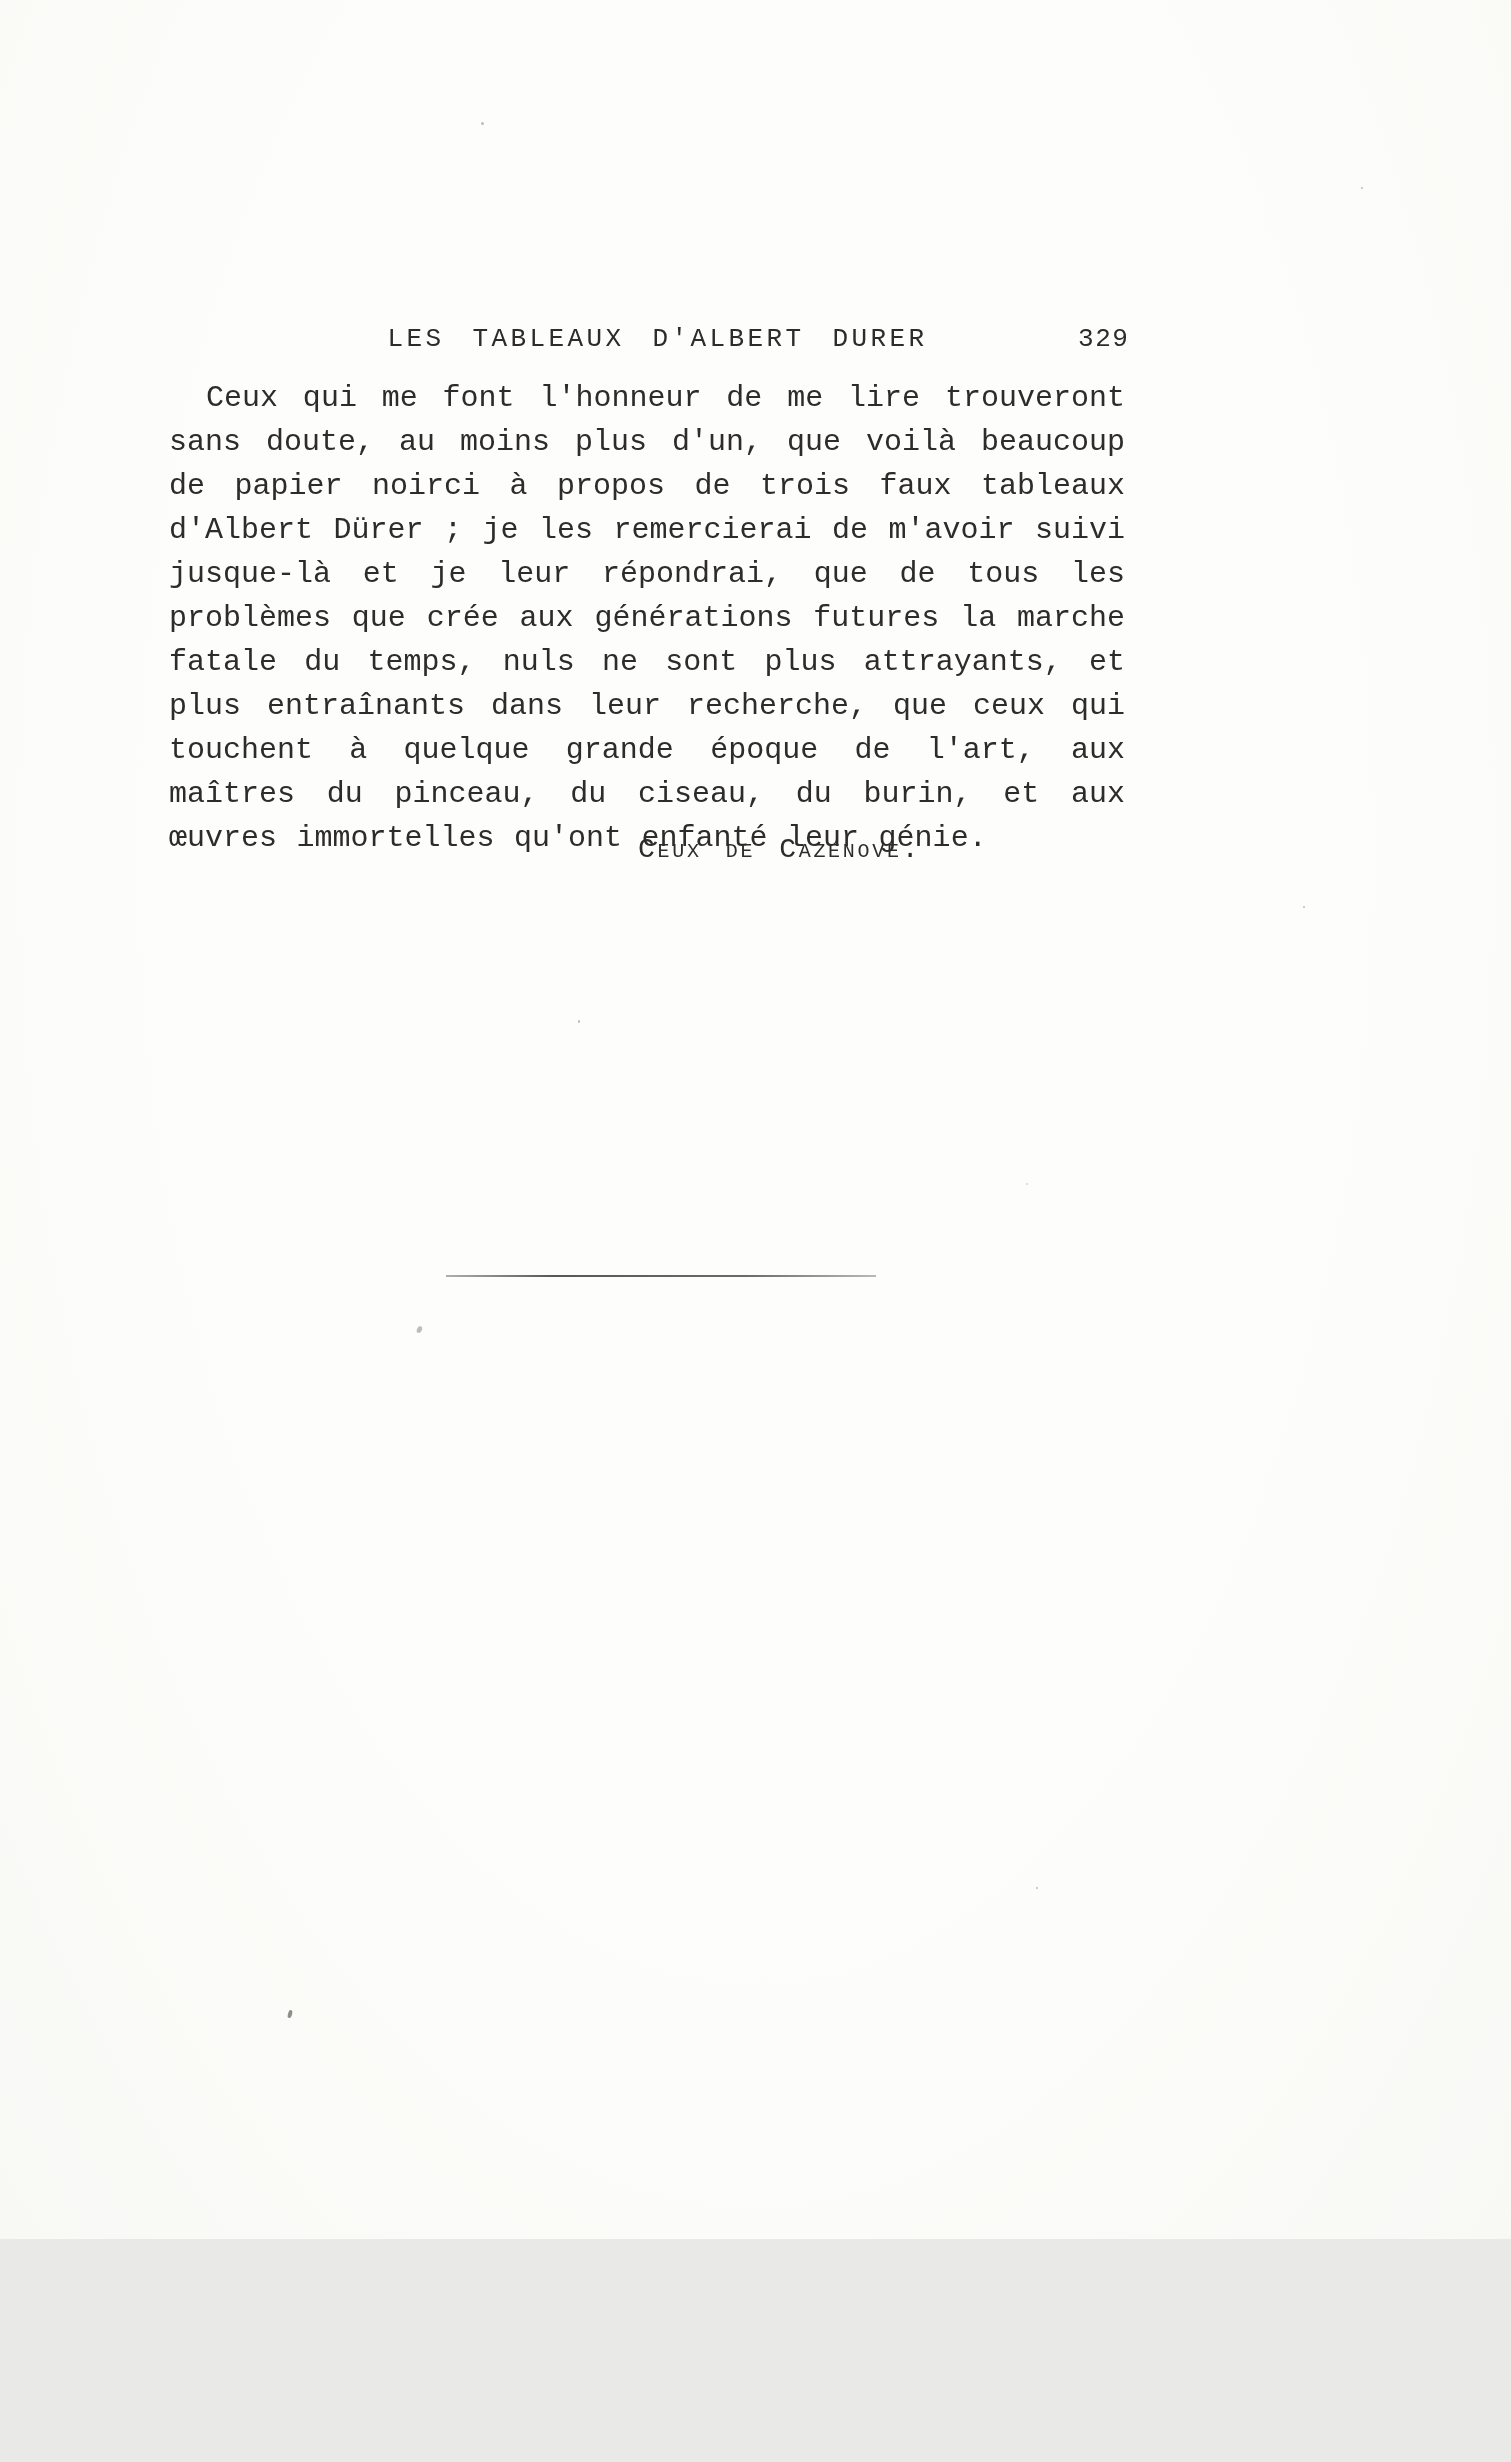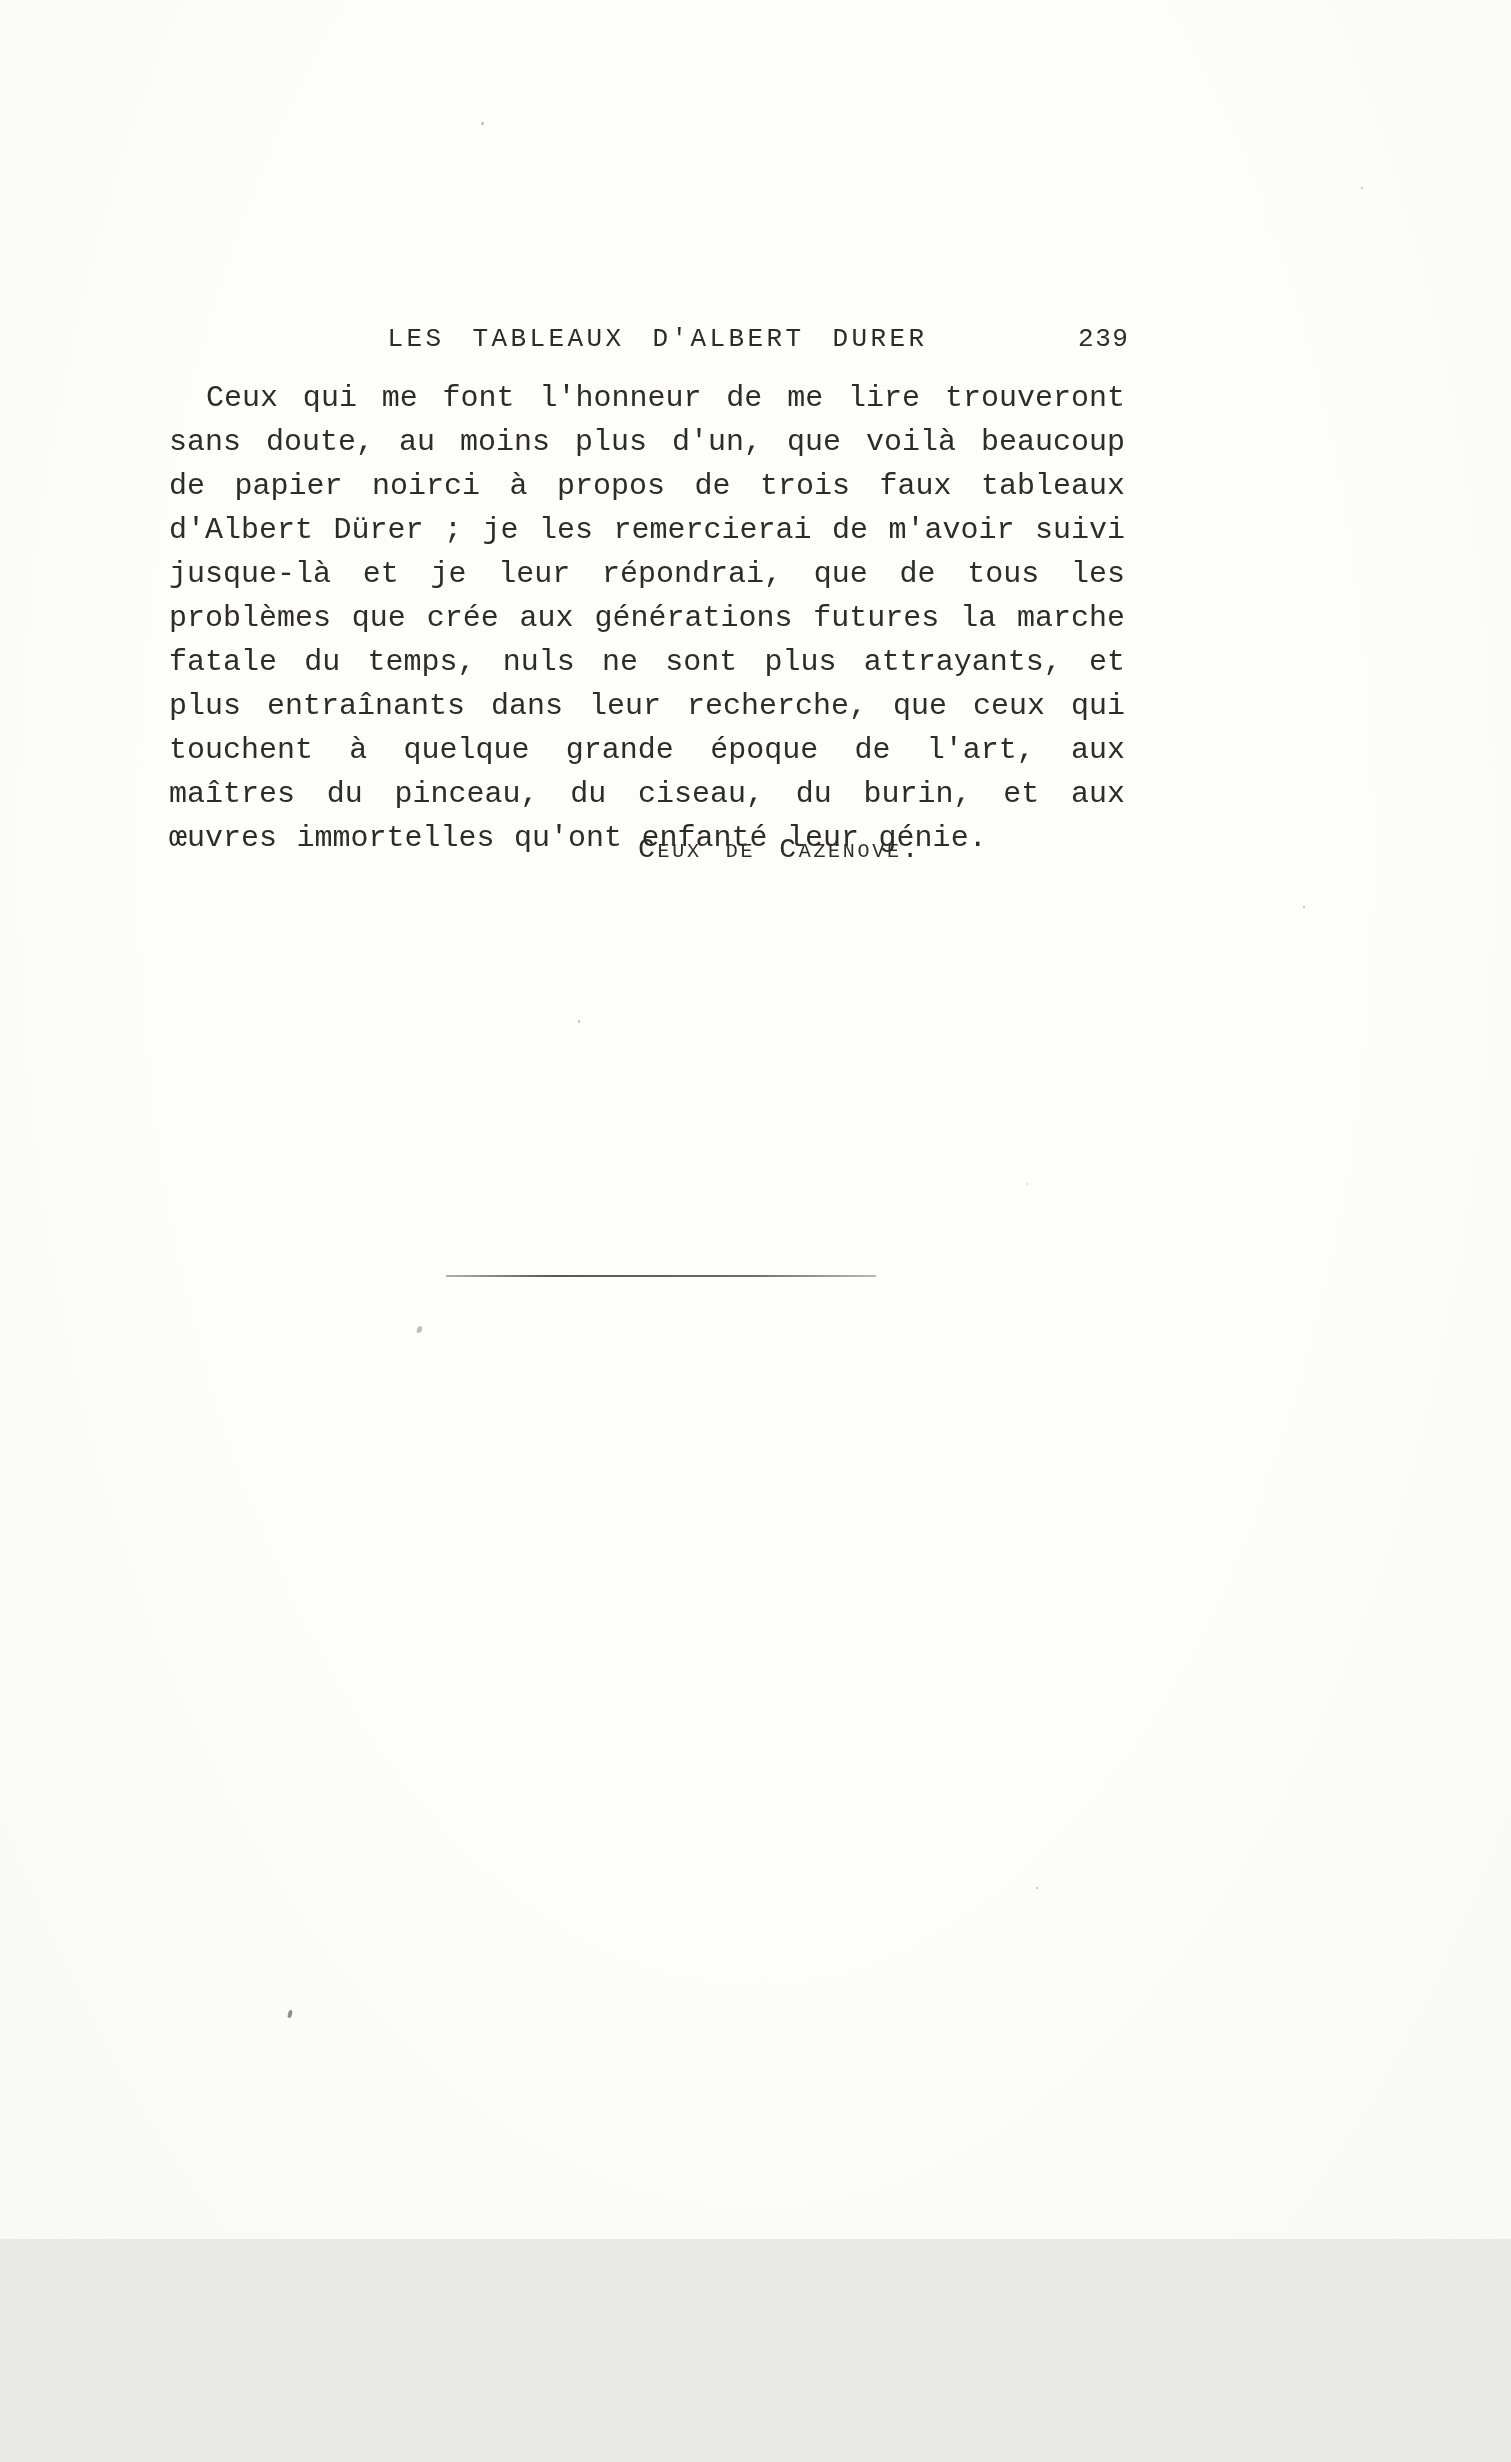--- a/index.html
+++ b/index.html
@@ -98,21 +98,21 @@
   .speck.s7 { top: 1887px; left: 1036px; width: 2.3px; height: 2.3px; }
   .speck.s8 { top: 1183px; left: 1026px; width: 2.3px; height: 2.3px; background: rgba(70,68,64,0.22); }
 </style>
 </head>
 <body>
 
 <div class="page">
 
   <div class="header">
     <span class="title">LES TABLEAUX D'ALBERT DURER</span>
-    <span class="page-number">239</span>
+    <span class="page-number">329</span>
   </div>
 
   <p class="body-text">Ceux qui me font l'honneur de me lire trouveront sans doute, au moins plus d'un, que voilà beaucoup de papier noirci à propos de trois faux tableaux d'Albert Dürer ; je les remercierai de m'avoir suivi jusque-là et je leur répondrai, que de tous les problèmes que crée aux générations futures la marche fatale du temps, nuls ne sont plus attrayants, et plus entraînants dans leur recherche, que ceux qui touchent à quelque grande époque de l'art, aux maîtres du pinceau, du ciseau, du burin, et aux œuvres immortelles qu'ont enfanté leur génie.</p>
 
   <div class="signature">Ceux de Cazenove.</div>
 
   <div class="divider"></div>
 
   <div class="speck s1"></div>
   <div class="speck s2"></div>

